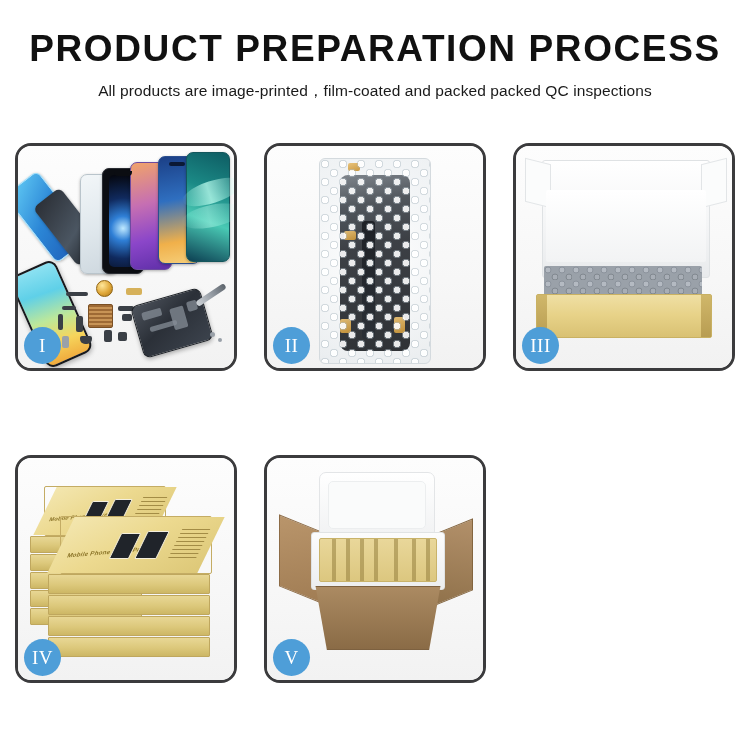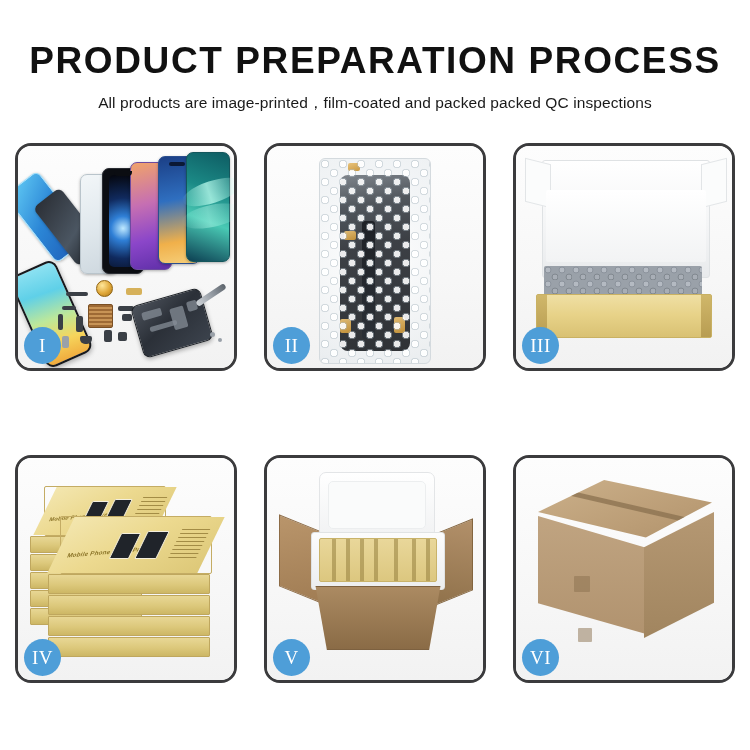--- a/index.html
+++ b/index.html
@@ -8,21 +8,21 @@
     background: #ffffff;
     font-family: "Liberation Sans", sans-serif;
     overflow: hidden;
   }
   #root { position: relative; width: 750px; height: 750px; }
 
   
   .header { position: absolute; left: 0; top: 0; width: 750px; text-align: center; }
   .title {
     font-size: 37px; font-weight: 700; color: #111111;
-    letter-spacing: 1.6px; margin-top: 42px; line-height: 1.05;
+    letter-spacing: 1.6px; margin-top: 30px; line-height: 1.05;
     font-family: "Liberation Sans", sans-serif;
   }
   .subtitle {
     font-size: 15.5px; color: #1a1a1a; margin-top: 12px;
     letter-spacing: .1px; font-family: "Liberation Sans", sans-serif;
   }
 
   
   .grid { position: absolute; left: 0; top: 143px; width: 750px; height: 540px; }
   .panel {
@@ -402,27 +402,15 @@
           <div class="slat" style="left:54px;"></div>
           <div class="slat" style="left:74px;"></div>
           <div class="slat" style="left:92px;"></div>
           <div class="slat" style="left:106px;"></div>
         </div>
         <div class="v-carton-front"></div>
       </div>
       <div class="badge">V</div>
     </div>
 
-    <div class="panel p-c2 p-r1">
-      <div class="stage">
-        <div class="c-top">
-          <div class="seam"></div>
-        </div>
-        <div class="c-left"></div>
-        <div class="c-right"></div>
-        <div class="c-tab" style="left:58px; top:118px; width:16px; height:16px;"></div>
-        <div class="c-tab" style="left:62px; top:170px; width:14px; height:14px;"></div>
-      </div>
-      <div class="badge">VI</div>
-    </div>
 
   </div>
 </div>
 
 </body></html>

